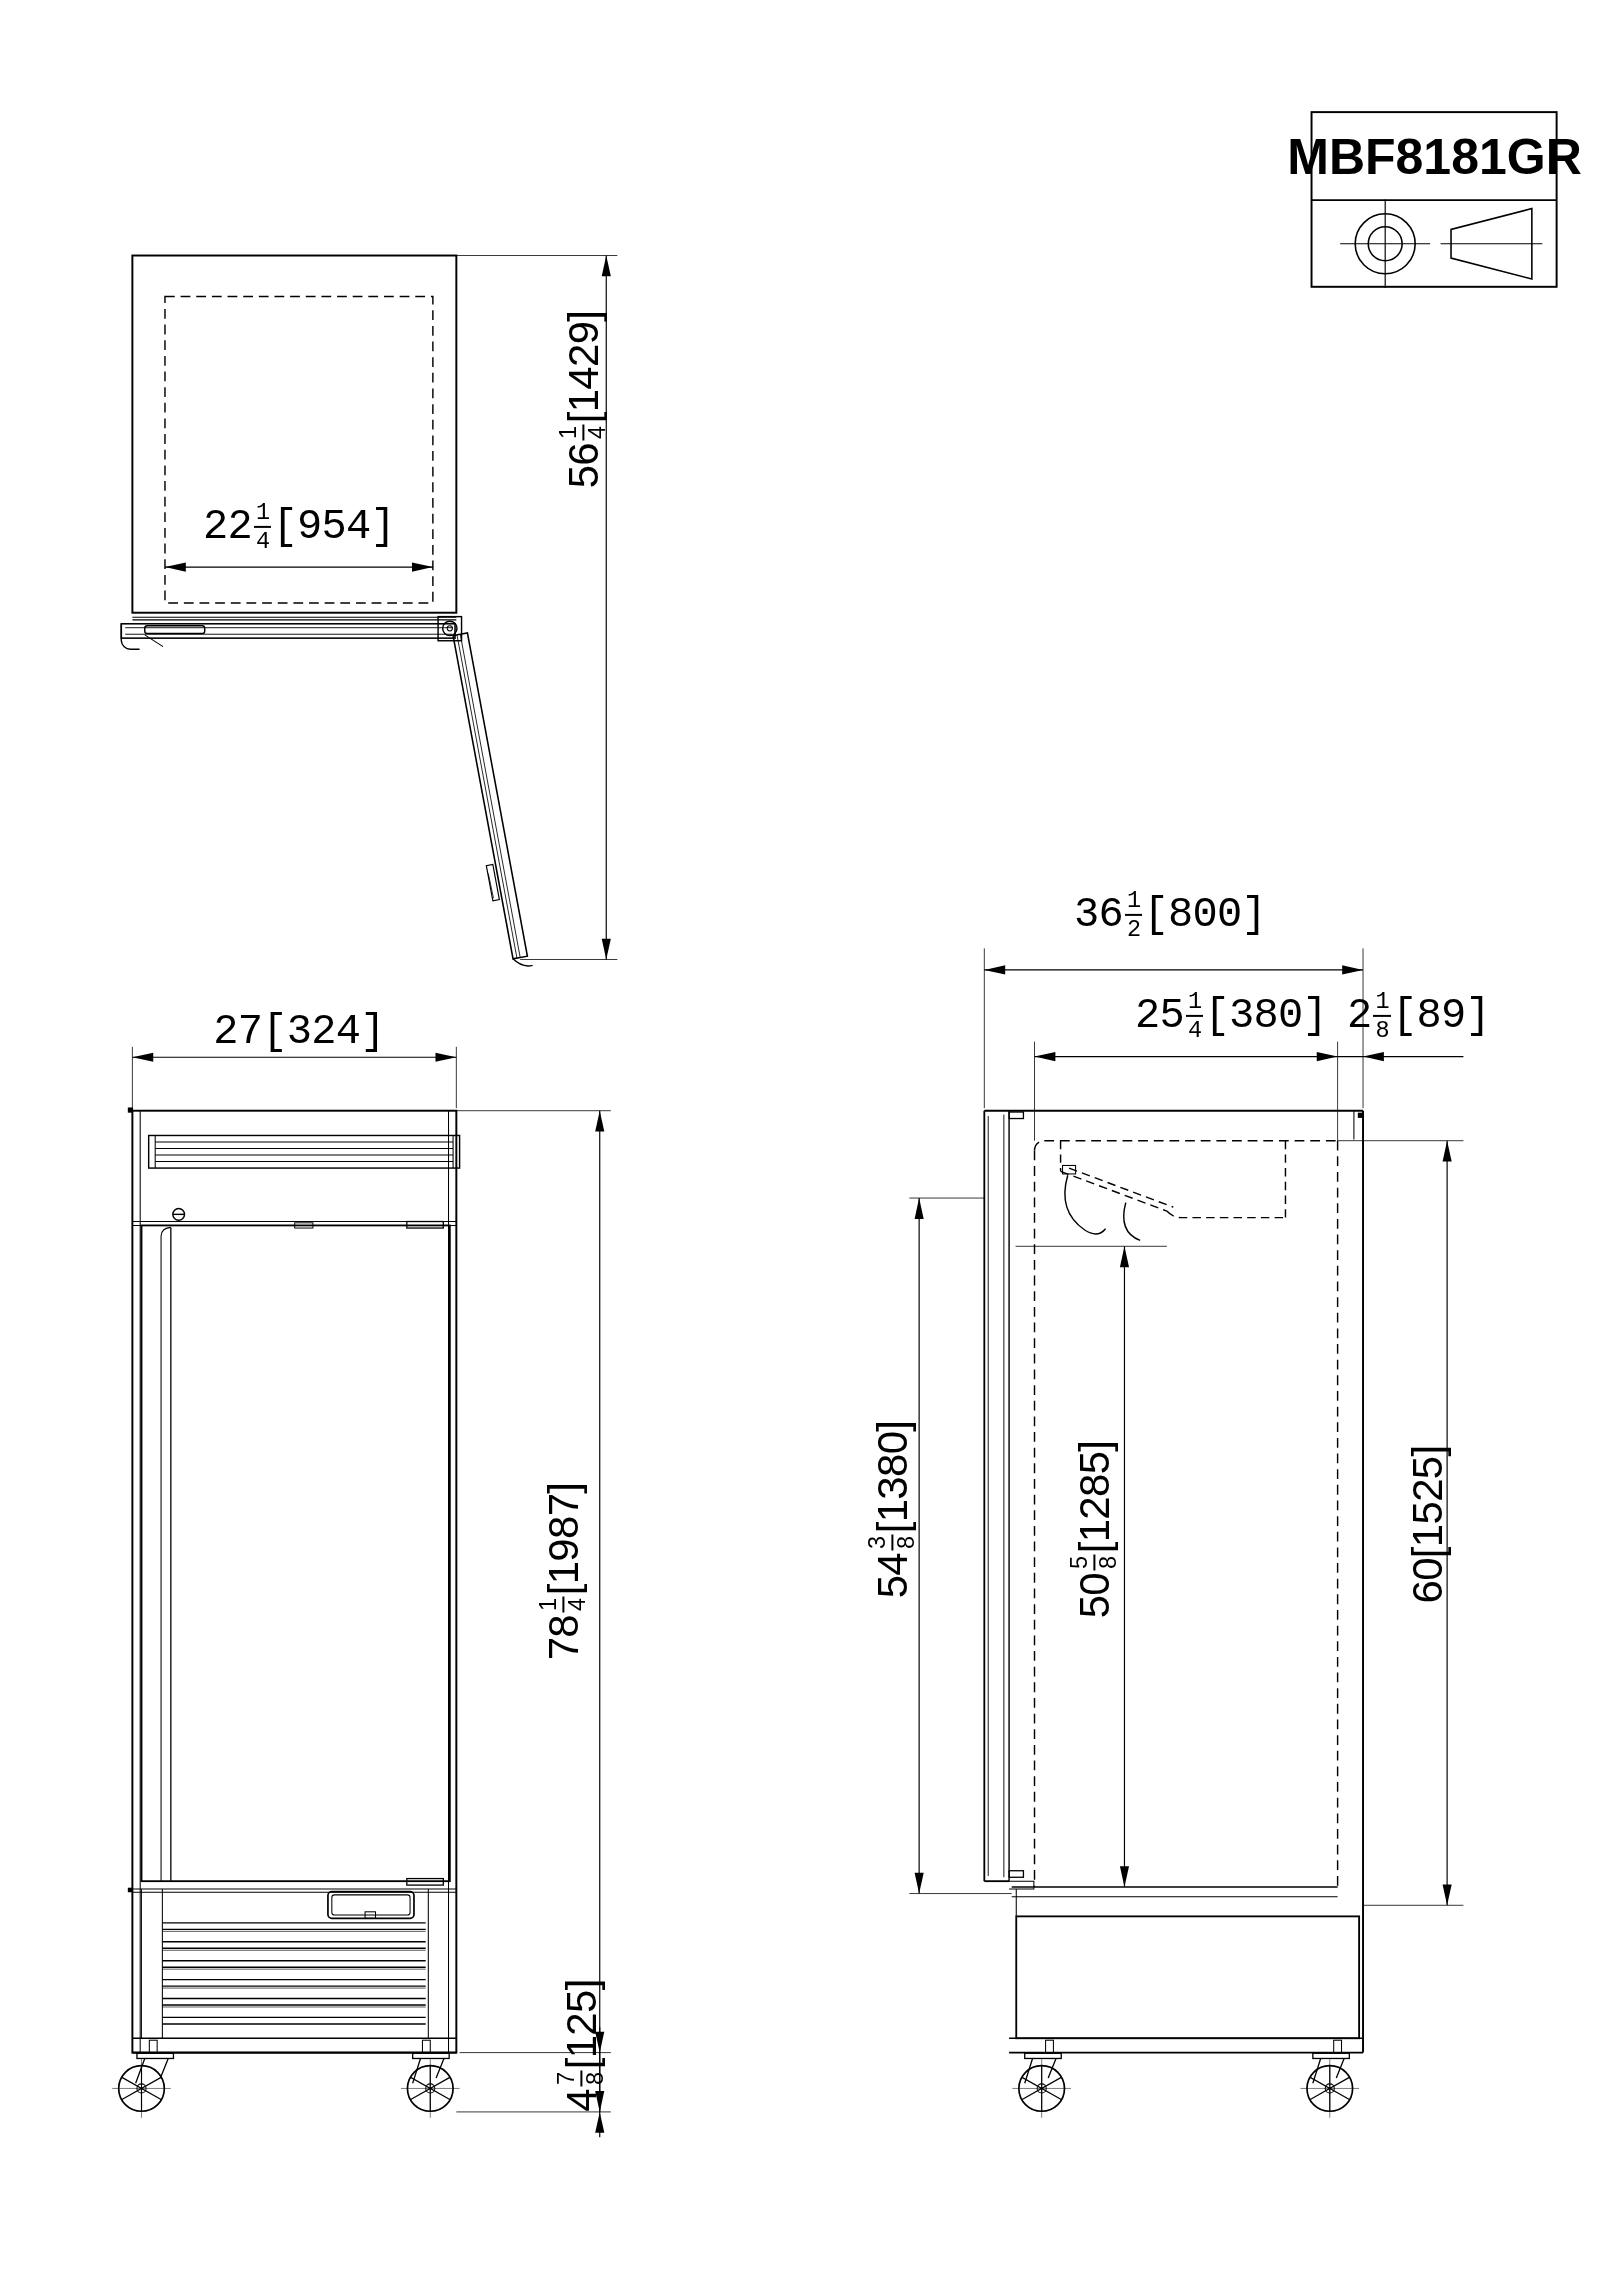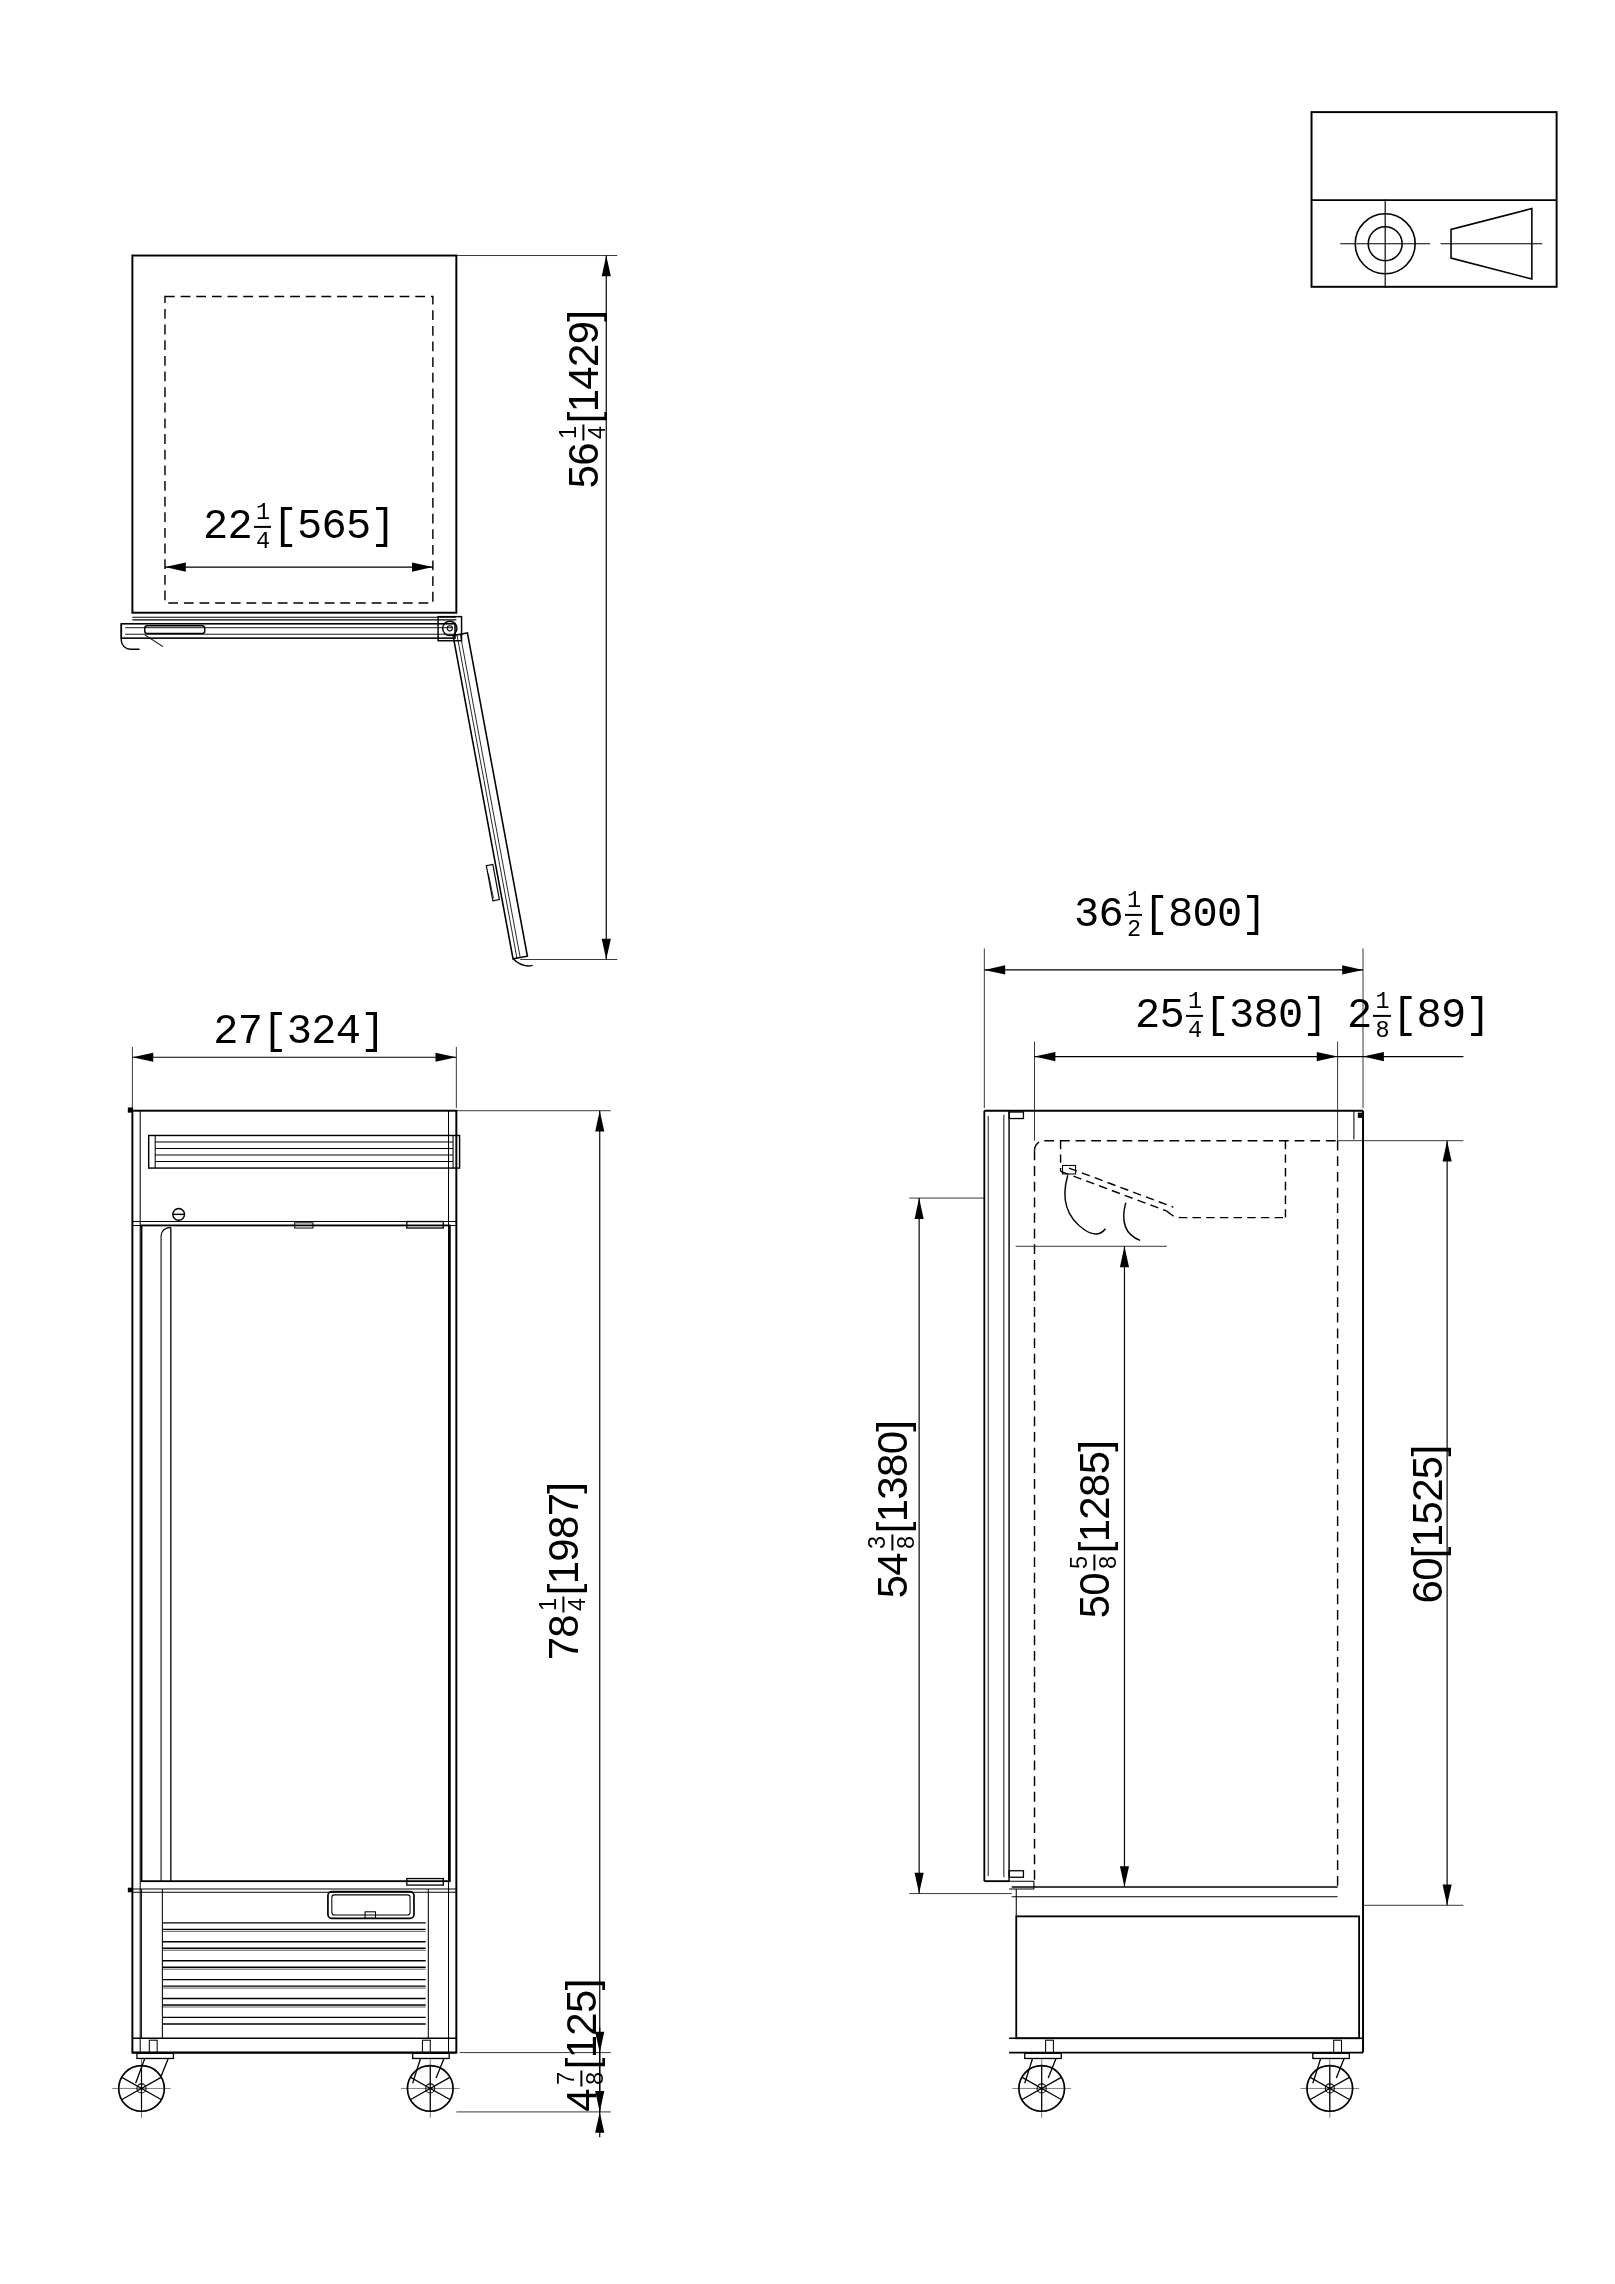--- a/index.html
+++ b/index.html
@@ -267,29 +267,30 @@
       <line x1="2125" y1="306" x2="2125" y2="442" stroke-width="1.8"></line>
       <line x1="2056" y1="374" x2="2194" y2="374" stroke-width="1.8"></line>
     </g>
     <g>
       <polygon points="2226,396 2226,352 2350,320 2350,428" stroke-width="2.4"></polygon>
       <line x1="2210" y1="374" x2="2366" y2="374" stroke-width="1.8"></line>
     </g>
   </g>
 </svg>
 
+  <div class="model" style="left:1317px;top:124px;width:235px;height:65px;">MBF8181GR</div>
 
   <div class="hlabel" style="left:188px;top:484px;width:222px;">
     <span class="dimtext">
         <span>22</span>
         <span class="frac">
           <span class="fn">1</span>
           <span class="fd">4</span>
         </span>
-        <span>[565]</span>
+        <span>[954]</span>
       </span>
   </div>
   <div class="vlabel" style="left:435px;top:368px;width:274px;">
     <span class="dimtext">
         <span>56</span>
         <span class="frac">
           <span class="fn">1</span>
           <span class="fd">4</span>
         </span>
         <span>[1429]</span>

